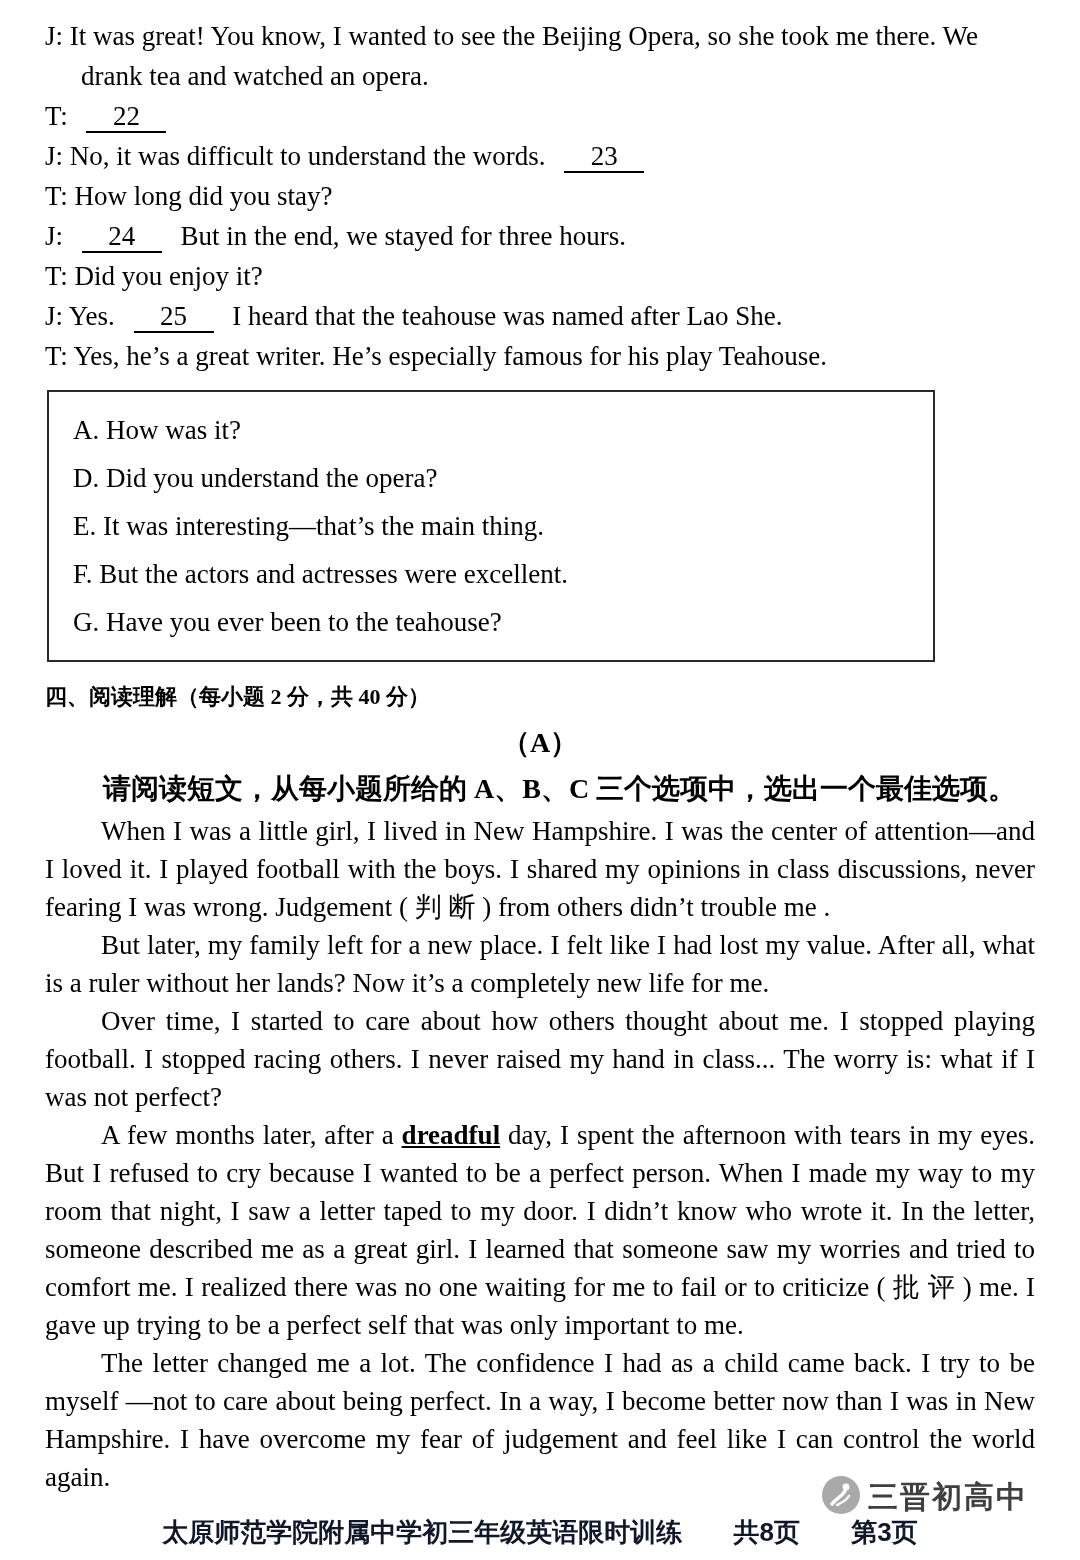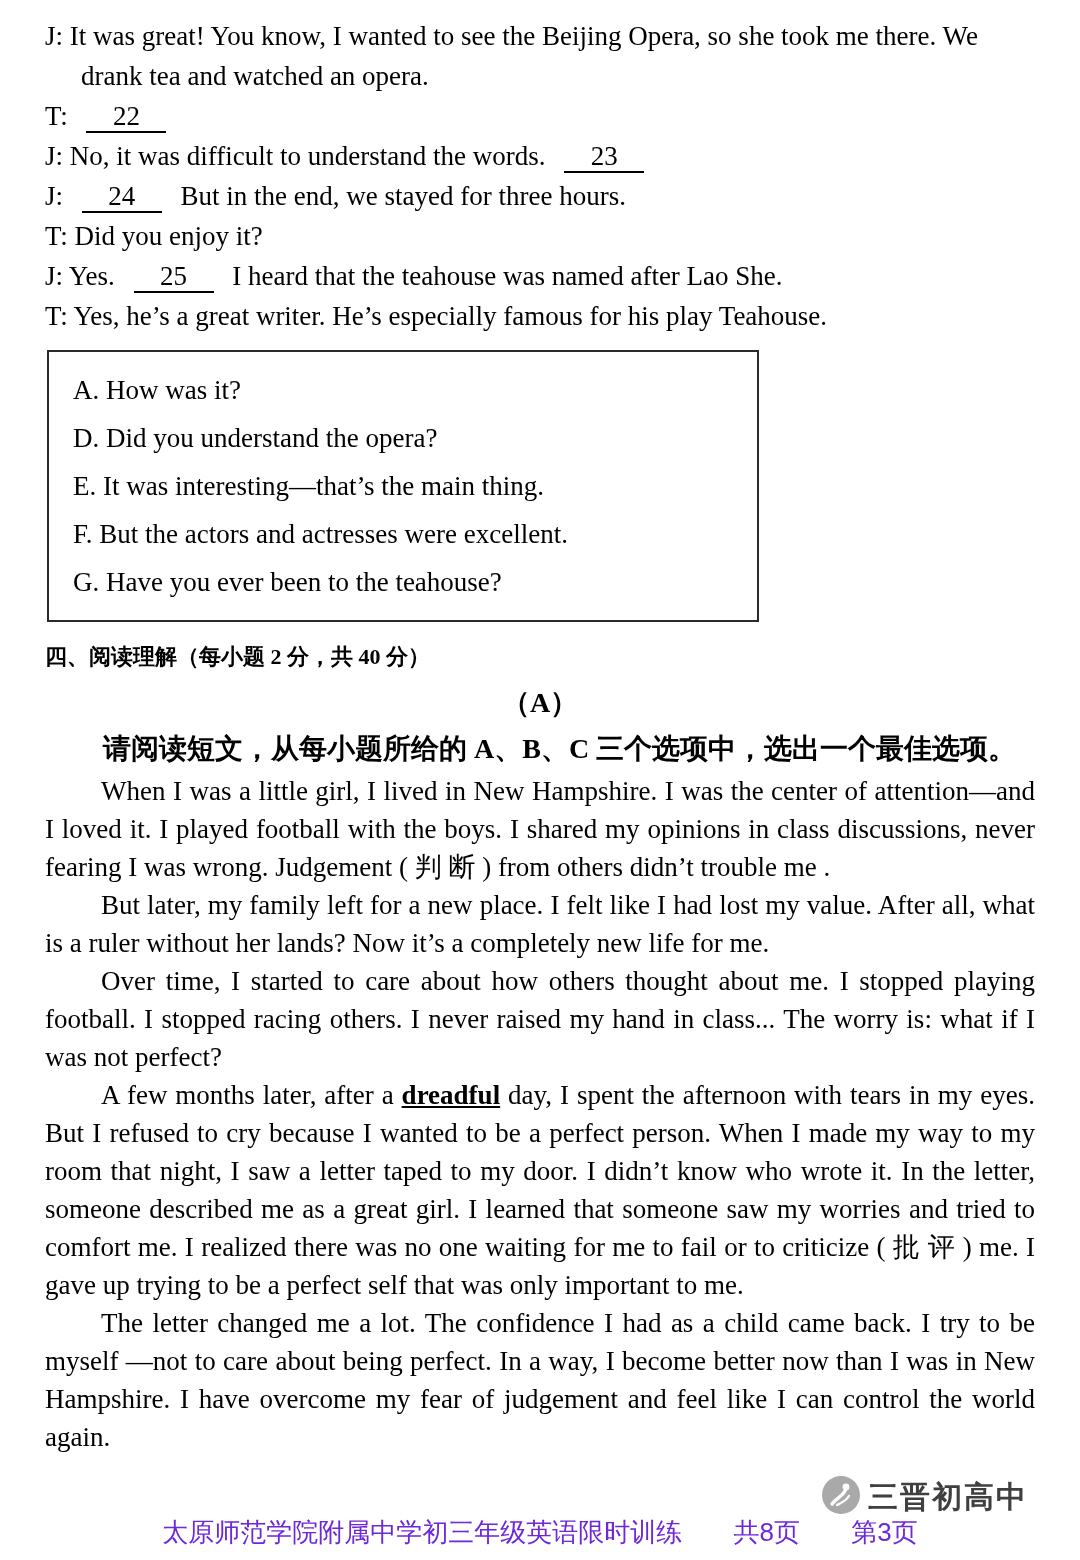--- a/index.html
+++ b/index.html
@@ -29,21 +29,21 @@
     min-width: 80px;
     text-align: center;
     border-bottom: 2px solid #000;
     margin: 0 12px;
     line-height: 30px;
   }
 
   
   .options-box {
     border: 2px solid #2a2a2a;
-    width: 712px;
+    width: 888px;
     margin: 14px 0 0 2px;
     padding: 14px 12px 14px 24px;
   }
   .opt { font-size: 27px; line-height: 48px; }
 
   
   .sec-heading {
     margin: 20px 0 0 0;
     font-size: 22px;
     font-weight: bold;
@@ -73,23 +73,23 @@
   .b-u { font-weight: bold; text-decoration: underline; }
 
   
   .footer {
     position: absolute;
     left: 0;
     bottom: 10px;
     width: 100%;
     text-align: center;
     font-family: "Liberation Sans", sans-serif;
-    font-weight: normal;
+    font-weight: bold;
     font-size: 26px;
-    color: #6d28d9;
+    color: #0f172a;
   }
   .footer .gap { margin-left: 44px; }
 
   
   .watermark {
     position: absolute;
     right: 52px;
     bottom: 42px;
     display: flex;
     align-items: center;
@@ -105,20 +105,21 @@
 </style>
 </head>
 <body>
 
 <div class="page">
 
   <div>
     <p class="dia"><span>J:</span> <span>It was great! You know, I wanted to see the Beijing Opera, so she took me there. We drank tea and watched an opera.</span></p>
     <p class="dia"><span>T:</span> <span class="blank">22</span></p>
     <p class="dia"><span>J:</span> <span>No, it was difficult to understand the words.</span> <span class="blank">23</span></p>
+    <p class="dia"><span>T:</span> <span>How long did you stay?</span></p>
     <p class="dia"><span>J:</span> <span class="blank">24</span> <span>But in the end, we stayed for three hours.</span></p>
     <p class="dia"><span>T:</span> <span>Did you enjoy it?</span></p>
     <p class="dia"><span>J:</span> <span>Yes.</span> <span class="blank">25</span> <span>I heard that the teahouse was named after Lao She.</span></p>
     <p class="dia"><span>T:</span> <span>Yes, he’s a great writer. He’s especially famous for his play Teahouse.</span></p>
   </div>
 
   <div class="options-box">
     <div class="opt">A. How was it?</div>
     <div class="opt">D. Did you understand the opera?</div>
     <div class="opt">E. It was interesting—that’s the main thing.</div>

